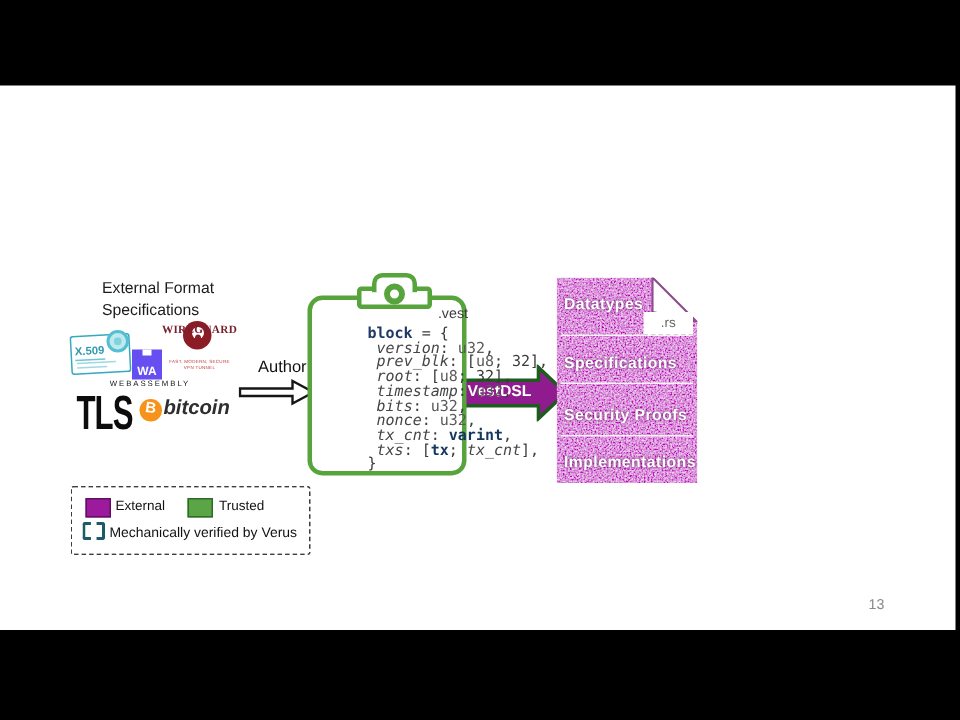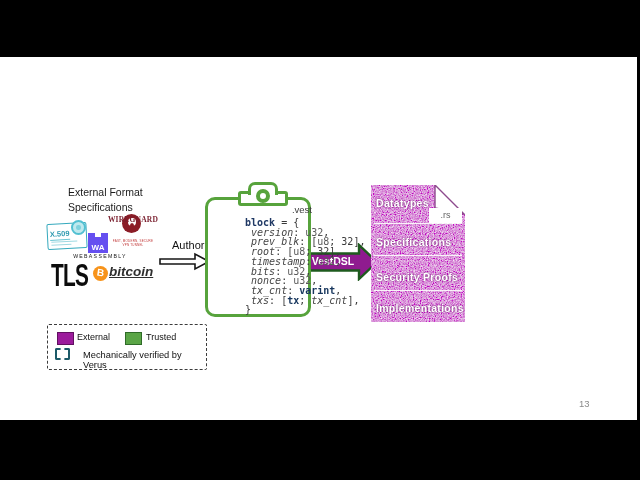--- a/index.html
+++ b/index.html
@@ -38,21 +38,21 @@
               letter-spacing:1.3px;color:#151515;}
 
   
   .tls{position:absolute;left:51px;top:257px;font-size:32px;font-weight:800;color:#0c0c0c;
        transform:scaleX(.65);transform-origin:left top;letter-spacing:-1px;}
 
   
   .btc-circle{position:absolute;left:93px;top:266px;width:15px;height:15px;border-radius:50%;background:#f7931a;}
   .btc-b{position:absolute;left:0;top:1px;width:100%;text-align:center;font-size:10px;font-weight:bold;
          color:#fff;transform:rotate(8deg);}
-  .btc-word{position:absolute;left:109px;top:264px;font-size:13.5px;font-weight:bold;font-style:italic;color:#2e2e2e;text-decoration:underline;}
+  .btc-word{position:absolute;left:109px;top:264px;font-size:13.5px;font-weight:bold;font-style:italic;color:#2e2e2e;}
 
   
   .author-label{position:absolute;left:172px;top:239px;font-size:11px;color:#111;}
   .author-arrow{position:absolute;left:159px;top:252px;}
 
   
   .board{position:absolute;left:205px;top:197px;width:100px;height:114px;background:#fff;
          border:3.5px solid #57a33c;border-radius:10px;z-index:2;}
   .clip-base{position:absolute;left:238px;top:191px;width:44px;height:9px;background:#fff;
              border:3px solid #57a33c;border-radius:3px;z-index:3;}
@@ -86,21 +86,21 @@
            letter-spacing:.3px;text-shadow:0 0 2px rgba(90,10,90,.9);}
   .doc-div{position:absolute;left:3px;width:88px;height:0;border-top:1.4px solid #fdfdfd;opacity:.9;}
 
   
   .legend{position:absolute;left:47px;top:324px;width:158px;height:44px;border:1.6px dashed #3c3c3c;border-radius:2px;background:#fff;}
   .sq-untrusted{position:absolute;left:9px;top:7px;width:15px;height:11px;background:#9c1b9c;border:1.4px solid #611061;}
   .lg-untrusted{position:absolute;left:29px;top:7px;font-size:9px;color:#111;}
   .sq-trusted{position:absolute;left:77px;top:7px;width:15px;height:11px;background:#5aa546;border:1.4px solid #2f6b28;}
   .lg-trusted{position:absolute;left:98px;top:7px;font-size:9px;color:#111;}
   .sq-verified{position:absolute;left:7px;top:23px;width:11px;height:8px;border:2.4px dashed #1c5a68;border-radius:2px;}
-  .lg-verified{position:absolute;left:35px;top:25px;font-size:9.3px;color:#111;}
+  .lg-verified{position:absolute;left:25px;top:25px;font-size:9.3px;color:#111;}
 </style>
 </head>
 <body>
 
 <div class="canvas">
   <div class="slide"></div>
 
   <div class="pagenum">13</div>
 
   <div class="ext-label">

